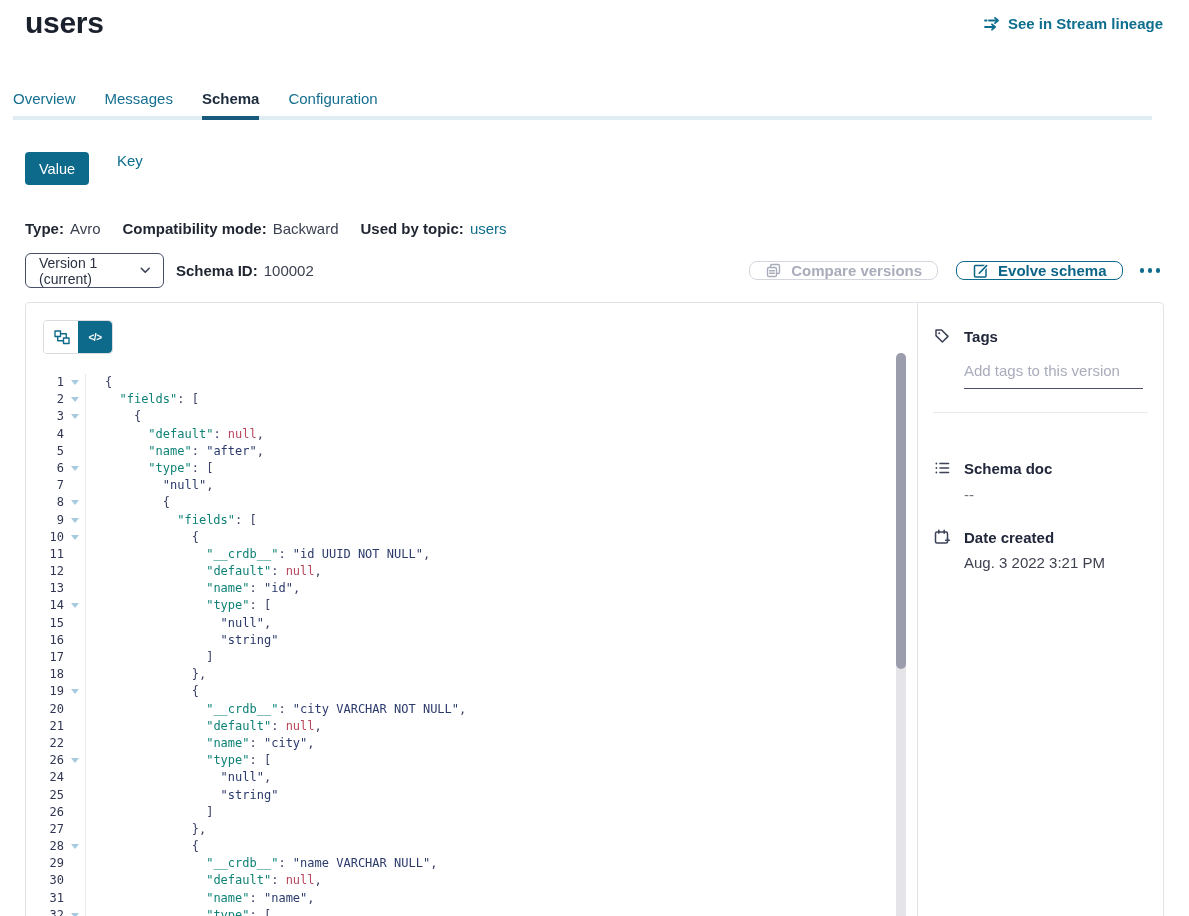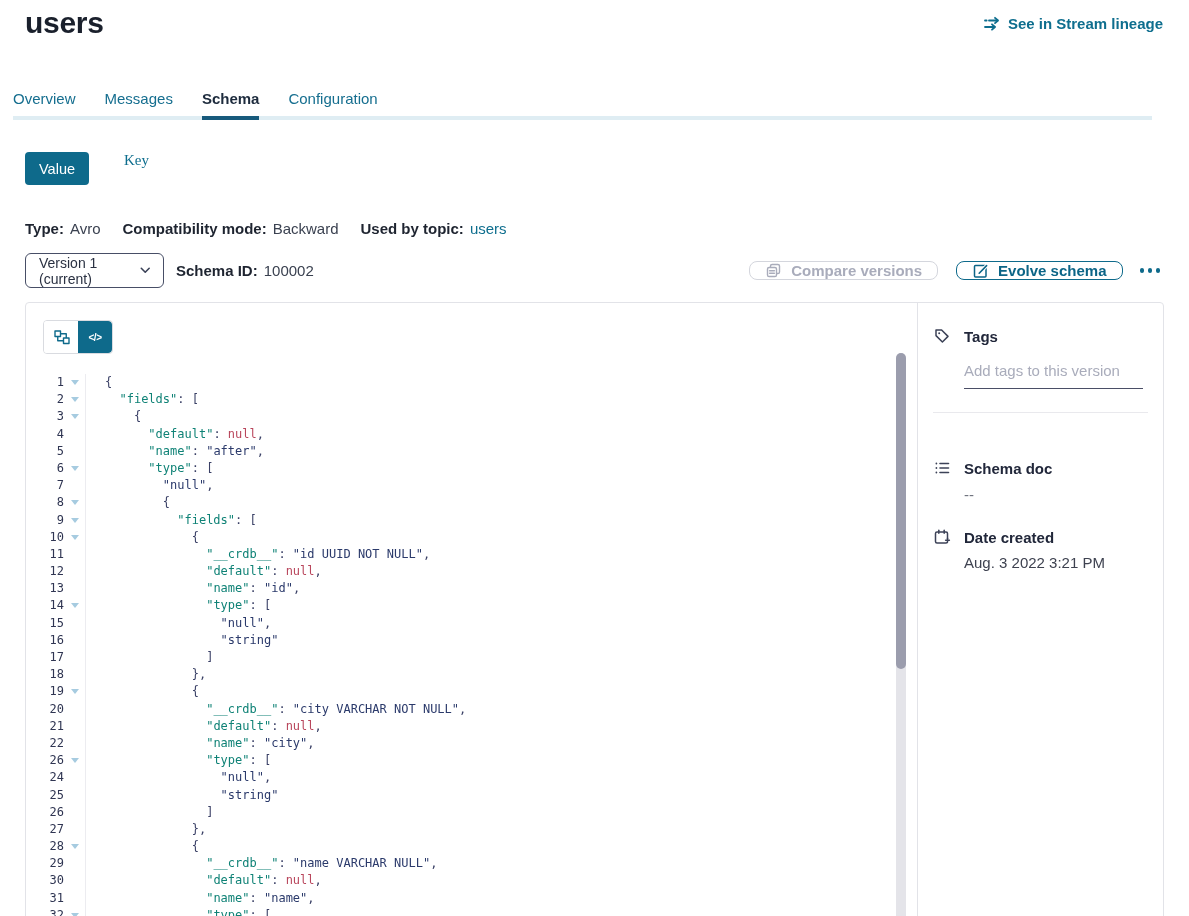--- a/index.html
+++ b/index.html
@@ -17,22 +17,22 @@
   .tabs { position:absolute; left:13px; top:90px; width:1139px; display:flex; gap:29px; }
   .tab { position:relative; font-size:15px; color:#156E8F; padding-bottom:13px; cursor:pointer;
     background:none; border:none; font-family:inherit; z-index:2; }
   .tab.active { color:#1D2B3D; font-weight:600; border-bottom:4px solid #175A7C; padding-bottom:9px; }
   .tab-track { position:absolute; left:0; right:0; bottom:0; height:4px; background:#DFEDF3; z-index:1; }
 
   
   .vk-row { position:absolute; left:25px; top:152px; display:flex; align-items:flex-start; }
   .vk-value { height:33px; padding:0 14px; background:#0E6A8B; color:#fff; border:none;
     border-radius:4px; font-size:14.5px; font-family:inherit; cursor:pointer; }
-  .vk-key { margin-left:35px; background:none; border:none; color:#0E6E8E; font-size:15px;
-    font-family:Liberation Serif, serif; cursor:pointer; }
+  .vk-key { margin-left:28px; background:none; border:none; color:#0E6E8E; font-size:15px;
+    font-family:Liberation Sans, sans-serif; cursor:pointer; }
 
   
   .meta { position:absolute; left:25px; top:220px; display:flex; gap:22px; font-size:15px; }
   .m-item { display:flex; gap:6px; }
   .m-label { font-weight:700; color:#1E2430; }
   .m-value { color:#3A4150; }
   .m-value.link { color:#0E6E8E; cursor:pointer; }
 
   
   .vrow { position:absolute; left:25px; top:253px; width:1139px; height:35px; display:flex; align-items:center; }

